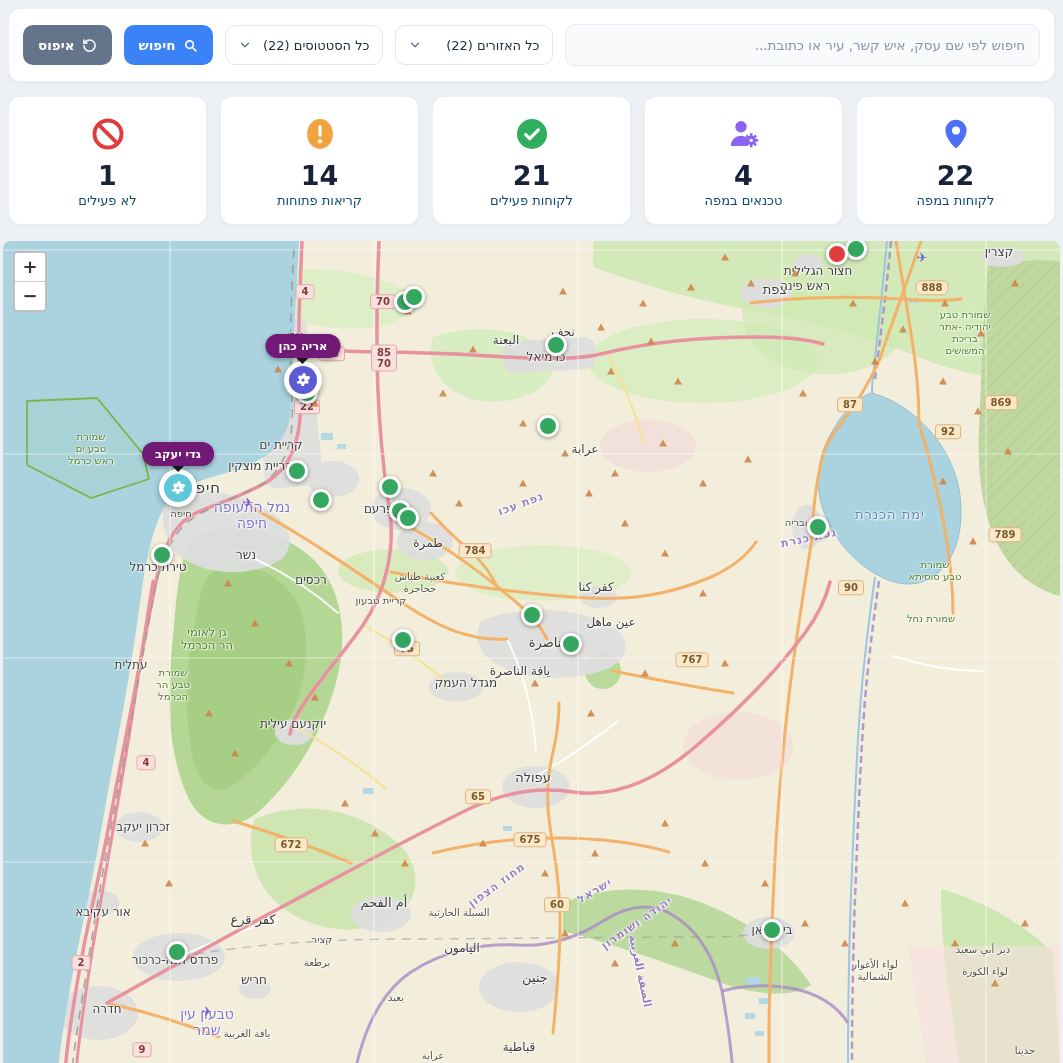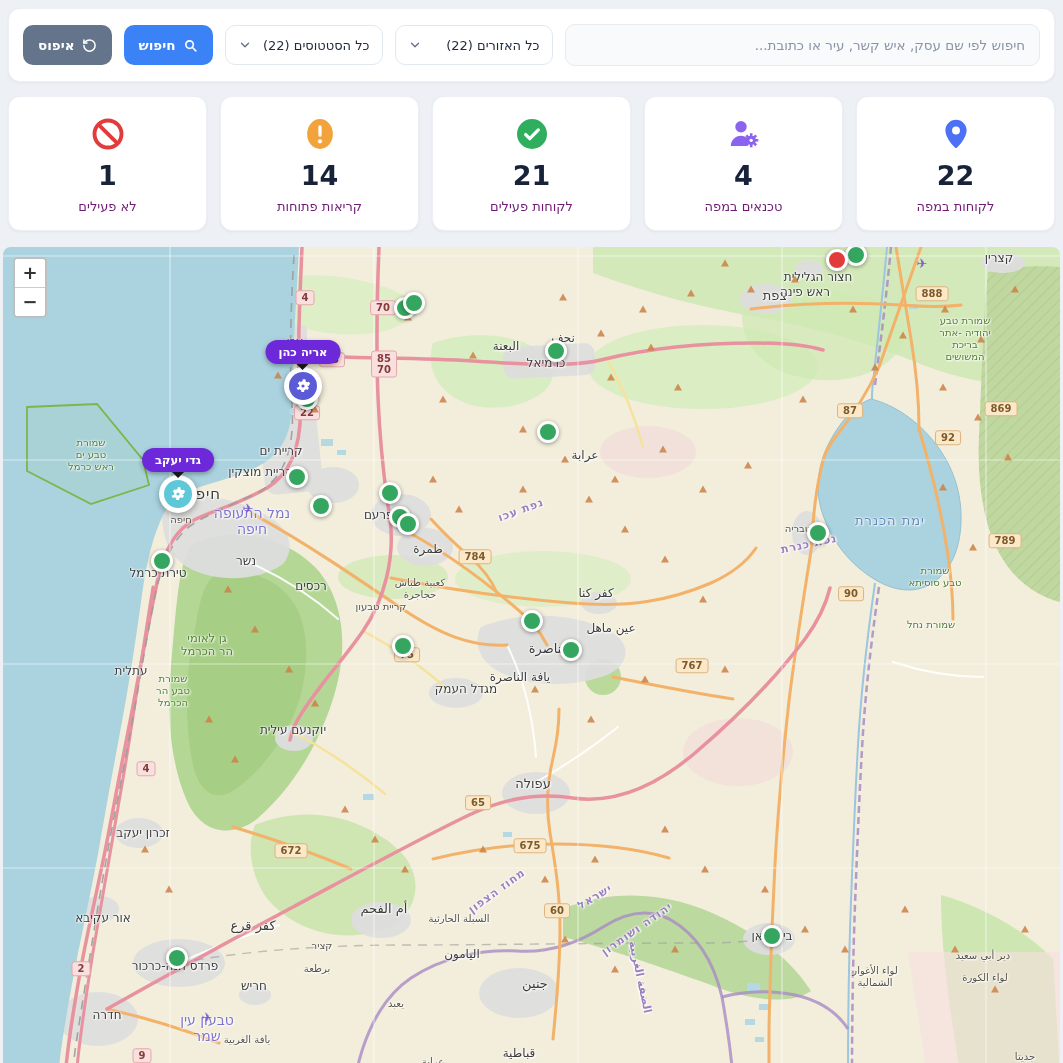--- a/index.html
+++ b/index.html
@@ -20,21 +20,21 @@
     gap:7px;padding:0 15px;font-size:13.5px;font-weight:700;color:#fff;cursor:pointer;font-family:inherit;}
   .btn.search{background:#3b82f6;justify-content:flex-end;}
   .btn.reset{background:#64748b;}
 
   
   .stats{display:flex;gap:13px;margin:14px 8px 0;}
   .card{flex:1;background:#fff;border:1px solid #eceff3;border-radius:12px;
     box-shadow:0 1px 3px rgba(16,24,40,.05);text-align:center;padding:17px 6px 16px;}
   .card .icon{height:40px;display:flex;align-items:center;justify-content:center;}
   .card .num{font-size:27px;font-weight:800;color:#18233a;margin-top:7px;line-height:1.1;}
-  .card .lbl{font-size:13px;color:#701a75;margin-top:8px;}
+  .card .lbl{font-size:13px;color:#0c4a6e;margin-top:2px;}
 
   
   .map{position:relative;margin:16px 3px 0;height:831px;border-radius:8px 8px 0 0;overflow:hidden;
     background:#f2eedb;}
   .basemap{position:absolute;inset:0;display:block;}
   #overlays{position:absolute;inset:0;}
   #overlays>*{position:absolute;transform:translate(-50%,-50%);}
 
   .maplabel{font-size:12px;color:#3c3c3c;white-space:pre-line;text-align:center;line-height:1.2;
     text-shadow:0 0 3px #fff,0 0 2px #fff,1px 1px 2px #fff;pointer-events:none;}
@@ -56,21 +56,21 @@
     border-bottom:7px solid #cd8044;opacity:.85;pointer-events:none;}
   .plane{color:#7b5cd6;font-size:13px;pointer-events:none;}
 
   .cmarker{width:16px;height:16px;border-radius:50%;background:#35a65f;border:3px solid #fff;
     box-shadow:0 1px 4px rgba(0,0,0,.4);cursor:pointer;z-index:2;}
   .cmarker.red{background:#e23b3b;}
   .tmarker{width:38px;height:38px;border-radius:50%;background:#fff;box-shadow:0 2px 6px rgba(0,0,0,.35);
     cursor:pointer;z-index:3;display:flex;align-items:center;justify-content:center;}
   .tcircle{width:28px;height:28px;border-radius:50%;display:flex;align-items:center;justify-content:center;}
   .tcircle svg{width:16px;height:16px;}
-  .ttip{position:absolute;bottom:41px;left:50%;transform:translateX(-50%);background:#6d28d9;color:#fff;
+  .ttip{position:absolute;bottom:41px;left:50%;transform:translateX(-50%);background:#701a75;color:#fff;
     font-size:11.5px;font-weight:700;padding:5px 13px;border-radius:16px;white-space:nowrap;
     box-shadow:0 2px 5px rgba(0,0,0,.35);z-index:4;}
   .ttip:after{content:"";position:absolute;top:100%;left:50%;transform:translateX(-50%);
     border:6px solid transparent;border-top-color:#15171c;}
 
   .zoomctl{position:absolute;top:10px;left:10px;width:30px;background:#fff;border:2px solid rgba(0,0,0,.25);
     border-radius:5px;z-index:6;overflow:hidden;}
   .zoomctl .zb{width:30px;height:28px;display:flex;align-items:center;justify-content:center;
     font-size:18px;font-weight:700;color:#333;cursor:pointer;background:#fff;}
   .zoomctl .zb:first-child{border-bottom:1px solid #ccc;}
@@ -404,21 +404,21 @@
         <div class="maplabel district" style="left: 637px; top: 730px; transform: translate(-50%, -50%) rotate(78deg);">الضفة الغربية</div>
         <div class="shield pink" style="left: 302px; top: 51px;">4</div>
         <div class="shield pink" style="left: 380px; top: 61px;">70</div>
         <div class="shield pink" style="left: 329px; top: 113px;">85</div>
         <div class="shield pink" style="left: 381px; top: 117px;">85
 70</div>
         <div class="shield pink" style="left: 304px; top: 166px;">22</div>
         <div class="shield pink" style="left: 143px; top: 522px;">4</div>
         <div class="shield pink" style="left: 78px; top: 722px;">2</div>
         <div class="shield pink" style="left: 139px; top: 809px;">9</div>
-        <div class="shield tan" style="left: 929px; top: 47px;">888</div>
+        <div class="shield tan" style="left: 929px; top: 47px; border-radius: 6px;">888</div>
         <div class="shield tan" style="left: 847px; top: 164px;">87</div>
         <div class="shield tan" style="left: 998px; top: 162px;">869</div>
         <div class="shield tan" style="left: 945px; top: 191px;">92</div>
         <div class="shield tan" style="left: 1002px; top: 294px;">789</div>
         <div class="shield tan" style="left: 472px; top: 310px;">784</div>
         <div class="shield tan" style="left: 404px; top: 408px;">75</div>
         <div class="shield tan" style="left: 689px; top: 419px;">767</div>
         <div class="shield tan" style="left: 848px; top: 347px;">90</div>
         <div class="shield tan" style="left: 475px; top: 556px;">65</div>
         <div class="shield tan" style="left: 288px; top: 604px;">672</div>

